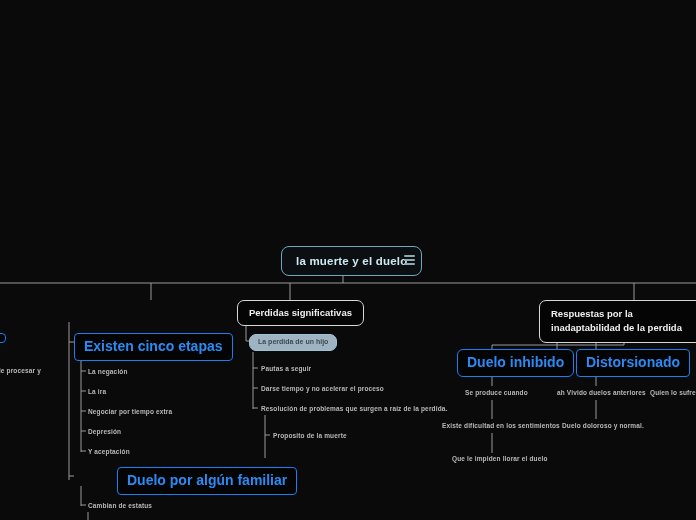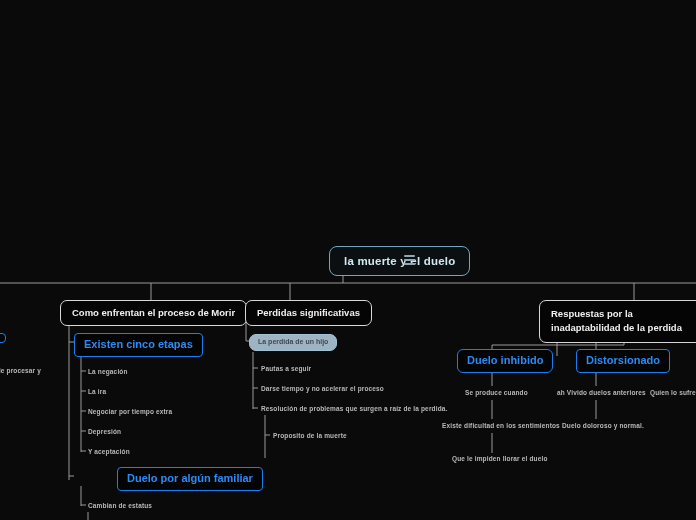--- a/index.html
+++ b/index.html
@@ -39,21 +39,20 @@
   
   .node-root {
     border: 1px solid #6fa8bd;
     border-radius: 8px;
     background: #0b0f11;
     color: #cfe8f2;
     font-size: 11.5px;
     font-weight: bold;
     letter-spacing: .2px;
     padding: 7px 14px;
-    margin-left: 48px;
   }
 
   
   .node-branch {
     border: 1px solid #d8d8d8;
     border-radius: 7px;
     background: #050505;
     color: #f0f0f0;
     font-size: 9.5px;
     font-weight: bold;
@@ -63,21 +62,21 @@
     white-space: normal;
     line-height: 1.5;
   }
 
   
   .node-blue {
     border: 1.5px solid #1a7ff0;
     border-radius: 4px;
     background: #040404;
     color: #2b8bf5;
-    font-size: 11px;
+    font-size: 14px;
     font-weight: bold;
     padding: 4px 9px;
   }
 
   
   .node-selected {
     border: 1px solid #9fc3d4;
     border-radius: 7px;
     background: #9fb4c2;
     color: #3a4a55;
@@ -173,35 +172,34 @@
   </svg>
 
   <div class="node node-root" style="left:281px; top:246px;">la muerte y el duelo</div>
 
   <div class="menu-icon" style="left:404px; top:253px;">
     <span></span>
     <span></span>
     <span></span>
   </div>
 
-  <div class="node node-branch" style="left:60px; top:300px;">Como enfrentan el proceso de Morir</div>
 
   <div class="node node-blue" style="left:74px; top:333px;">Existen cinco etapas</div>
 
   <div class="node node-leaf" style="left:88px; top:367px;">La negación</div>
   <div class="node node-leaf" style="left:88px; top:387px;">La ira</div>
   <div class="node node-leaf" style="left:88px; top:407px;">Negociar por tiempo extra</div>
   <div class="node node-leaf" style="left:88px; top:427px;">Depresión</div>
   <div class="node node-leaf" style="left:88px; top:447px;">Y aceptación</div>
 
   <div class="node node-blue" style="left:74px; top:467px;margin-left:43px;">Duelo por algún familiar</div>
 
   <div class="node node-leaf" style="left:88px; top:501px;">Cambian de estatus</div>
 
-  <div class="node node-branch" style="left:237px; top:300px;margin-left:8px;">Perdidas significativas</div>
+  <div class="node node-branch" style="left:237px; top:300px;">Perdidas significativas</div>
 
   <div class="node node-selected" style="left:249px; top:334px;">La perdida de un hijo</div>
 
   <div class="node node-leaf" style="left:261px; top:364px;">Pautas a seguir</div>
   <div class="node node-leaf" style="left:261px; top:384px;">Darse tiempo y no acelerar el proceso</div>
   <div class="node node-leaf" style="left:261px; top:404px;">Resolución de problemas que surgen a raíz de la perdida.</div>
   <div class="node node-leaf" style="left:273px; top:431px;">Proposito de la muerte</div>
 
   <div class="node node-branch wrap" style="left:539px; top:300px; width:170px; white-space:normal;">Respuestas por la inadaptabilidad de la perdida</div>
 

